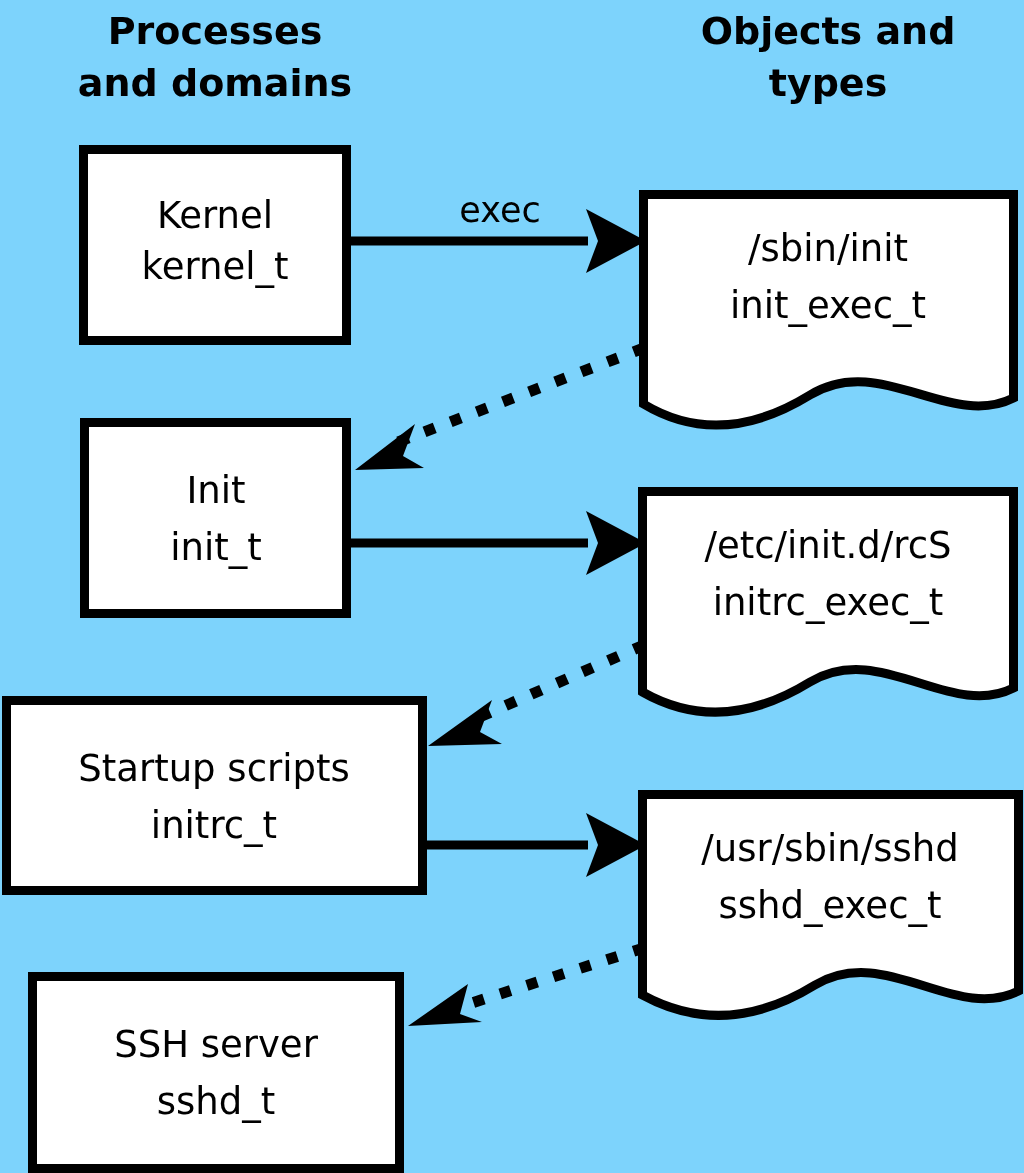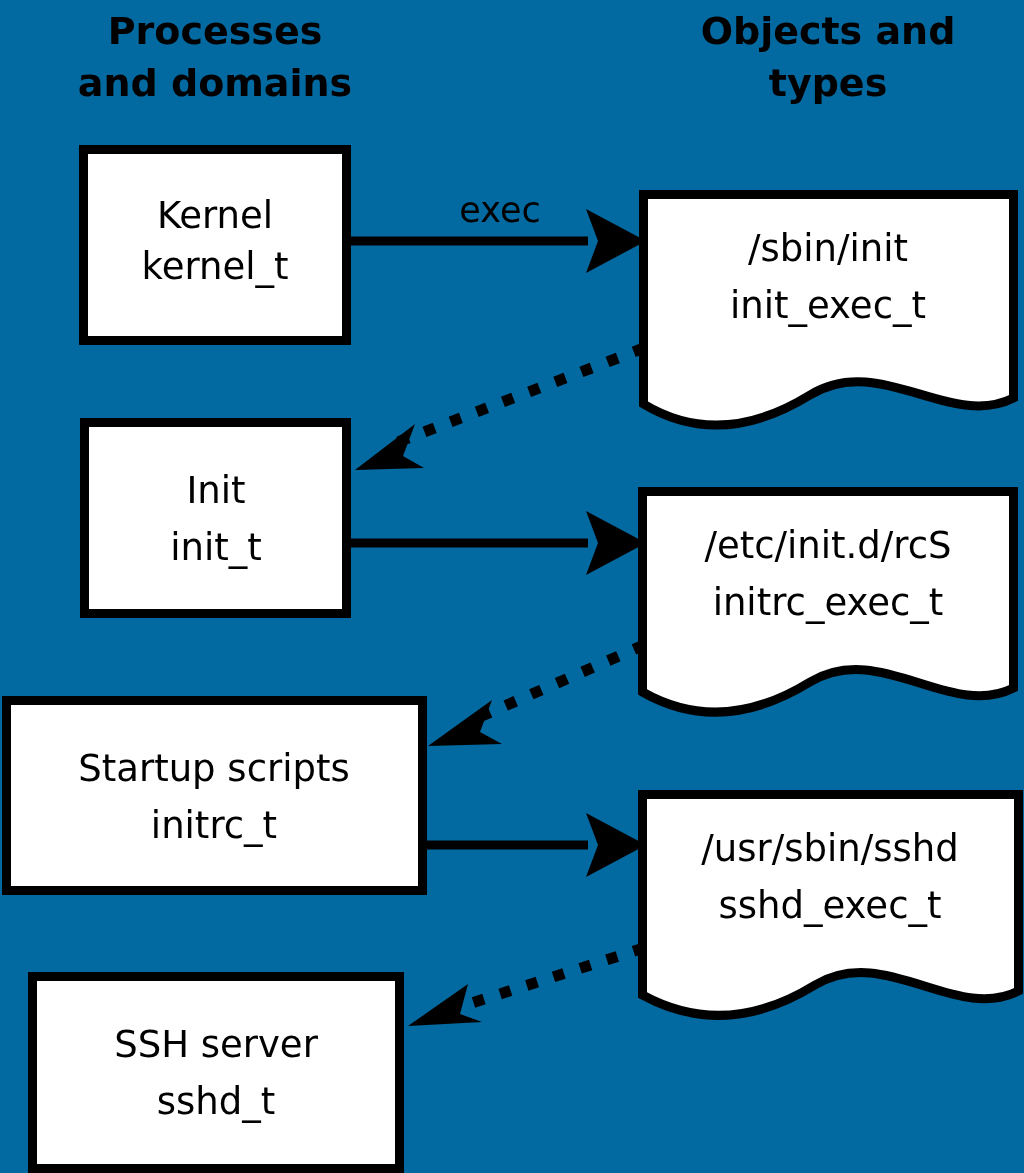--- a/index.html
+++ b/index.html
@@ -7,21 +7,21 @@
     padding: 0;
     background: #ffffff;
   }
   body {
     font-family: "DejaVu Sans", "Liberation Sans", sans-serif;
   }
   #stage {
     position: relative;
     width: 1024px;
     height: 1173px;
-    background: #0369a1;
+    background: #7dd3fc;
     overflow: hidden;
   }
   #diagram-svg {
     position: absolute;
     left: 0;
     top: 0;
     width: 1024px;
     height: 1173px;
   }
   .col-header {

